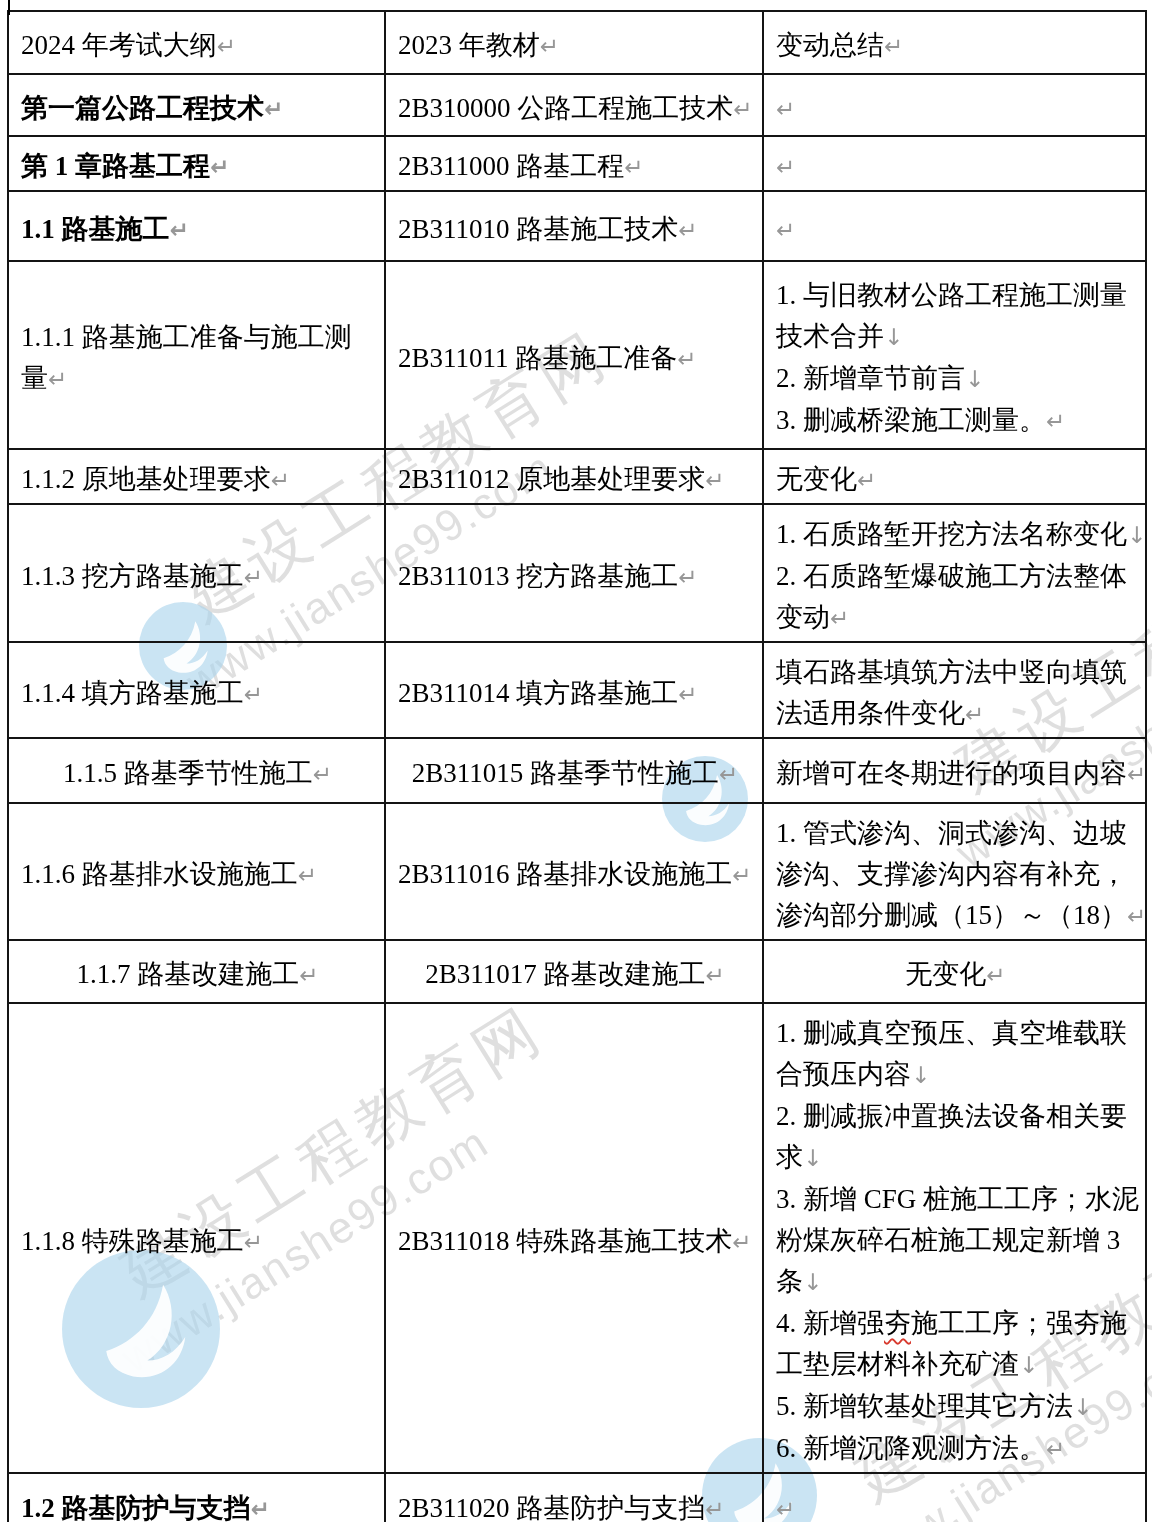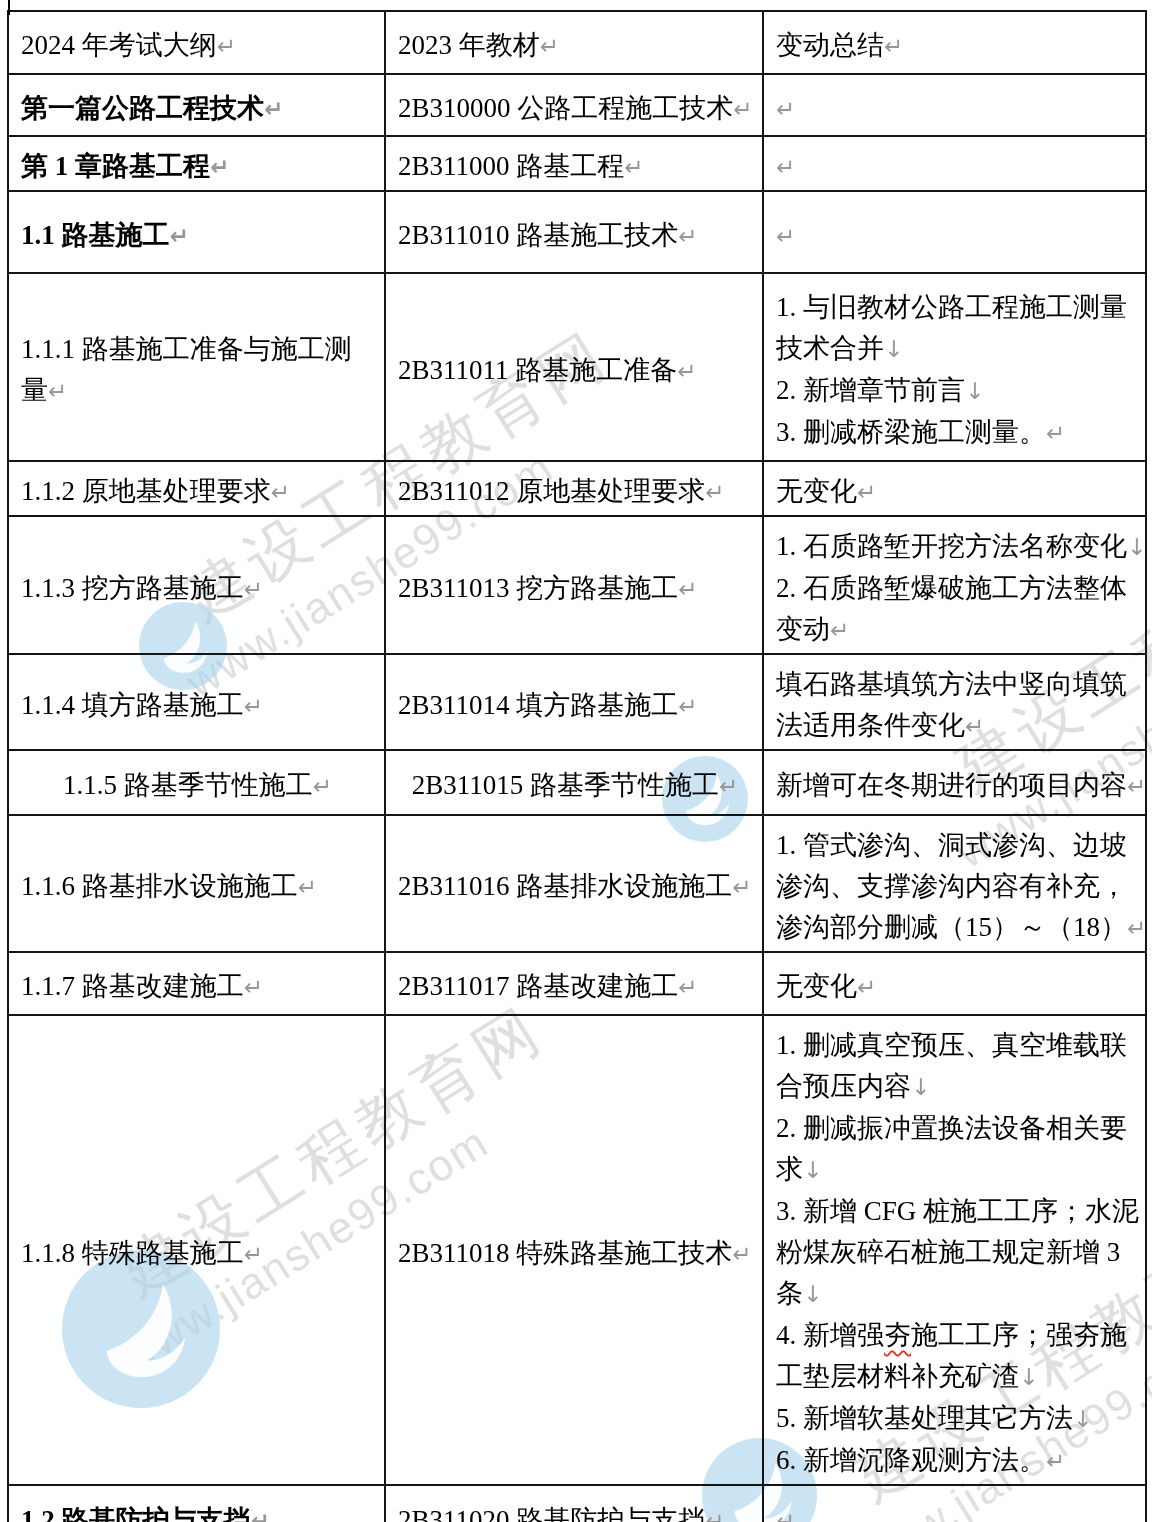--- a/index.html
+++ b/index.html
@@ -39,28 +39,28 @@
     padding:9px 10px 2px 12px;
     font-size:27px;
     line-height:41px;
     overflow:hidden;
     white-space:pre;
   }
   
   tr:nth-child(1){height:63px;}
   tr:nth-child(2){height:62px;}
   tr:nth-child(3){height:54px;}
-  tr:nth-child(4){height:82px;margin-left:18px;}
+  tr:nth-child(4){height:70px;margin-left:18px;}
   tr:nth-child(5){height:188px;}
   tr:nth-child(6){height:54px;}
   tr:nth-child(7){height:123px;}
   tr:nth-child(8){height:85px;margin-top:15px;}
   tr:nth-child(9){height:65px;text-align:center;}
   tr:nth-child(10){height:124px;}
-  tr:nth-child(11){height:63px;}
+  tr:nth-child(11){height:63px;text-align:center;}
   tr:nth-child(12){height:462px;}
   tr:nth-child(13){height:65px;}
   
   tr:nth-child(2) td:nth-child(1),
   tr:nth-child(3) td:nth-child(1),
   tr:nth-child(4) td:nth-child(1),
   tr:nth-child(13) td:nth-child(1){font-weight:bold;}
   
   .pmark,.lmark{
     color:#979797;

